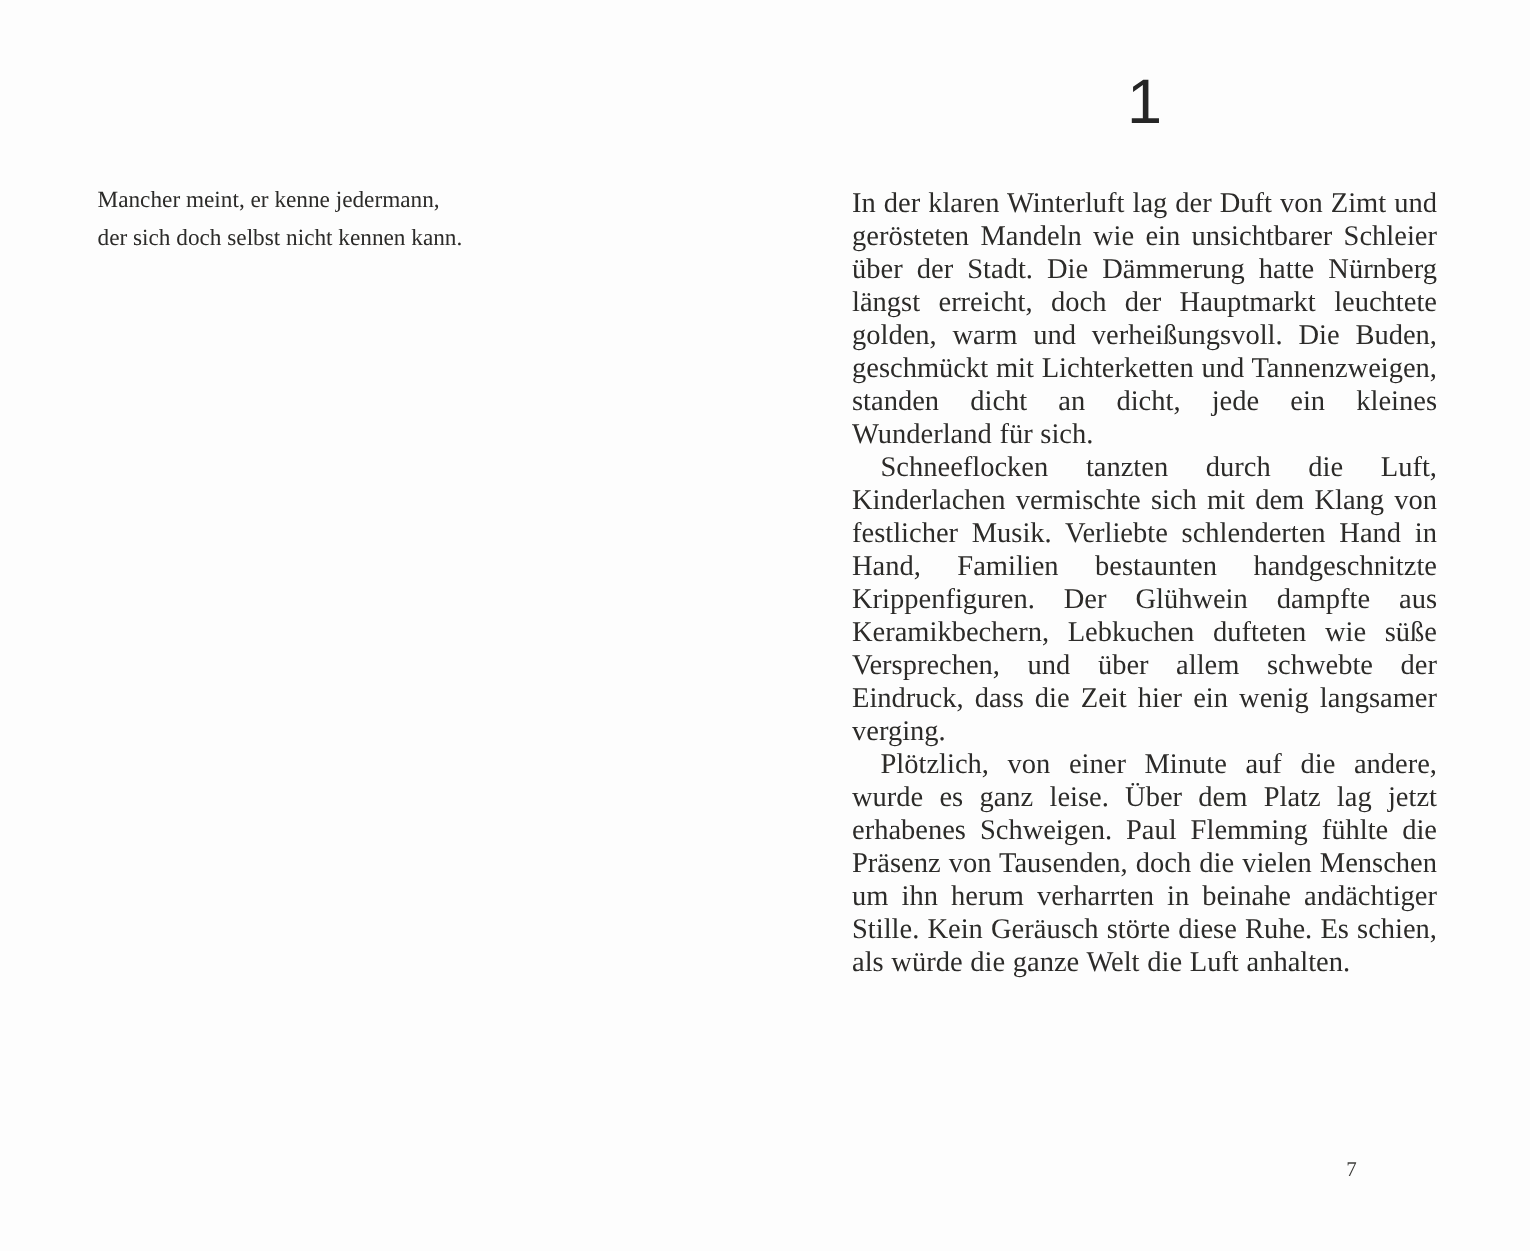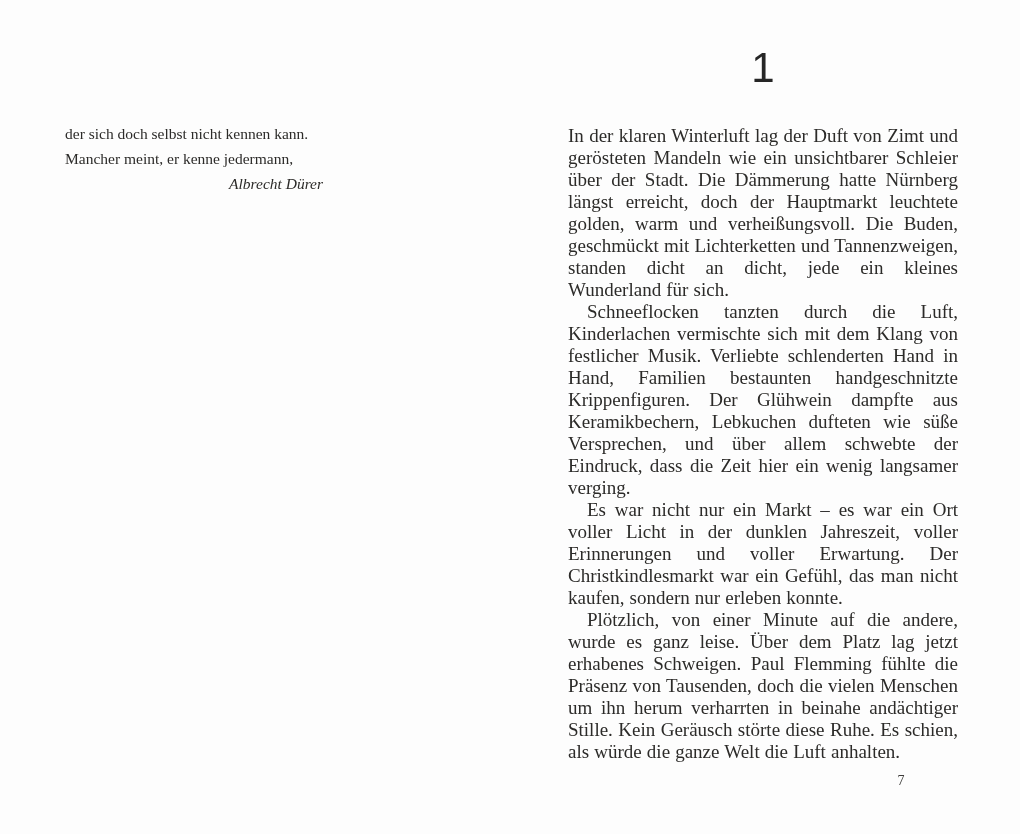--- a/index.html
+++ b/index.html
@@ -75,30 +75,28 @@
     color: #3d3c3a;
   }
 </style>
 </head>
 <body>
 
 <div class="spread">
 
   <div class="left-page">
     <div class="epigraph">
+      <p>Mancher meint, er kenne jedermann,</p>
       <p>der sich doch selbst nicht kennen kann.</p>
-      <p>Mancher meint, er kenne jedermann,</p>
-      <p class="attribution">Albrecht Dürer</p>
     </div>
   </div>
 
   <div class="right-page">
     <div class="chapter-number">1</div>
     <div class="body-text" lang="de">
         <p class="first">In der klaren Winterluft lag der Duft von Zimt und gerösteten Mandeln wie ein unsichtbarer Schleier über der Stadt. Die Dämmerung hatte Nürnberg längst erreicht, doch der Hauptmarkt leuchtete golden, warm und verheißungsvoll. Die Buden, geschmückt mit Lichterketten und Tannenzweigen, standen dicht an dicht, jede ein kleines Wunderland für sich.</p>
         <p>Schneeflocken tanzten durch die Luft, Kinderlachen vermischte sich mit dem Klang von festlicher Musik. Verliebte schlenderten Hand in Hand, Familien bestaunten handgeschnitzte Krippenfiguren. Der Glühwein dampfte aus Keramikbechern, Lebkuchen dufteten wie süße Versprechen, und über allem schwebte der Eindruck, dass die Zeit hier ein wenig langsamer verging.</p>
-        <p>Es war nicht nur ein Markt – es war ein Ort voller Licht in der dunklen Jahreszeit, voller Erinnerungen und voller Erwartung. Der Christkindlesmarkt war ein Gefühl, das man nicht kaufen, sondern nur erleben konnte.</p>
         <p>Plötzlich, von einer Minute auf die andere, wurde es ganz leise. Über dem Platz lag jetzt erhabenes Schweigen. Paul Flemming fühlte die Präsenz von Tausenden, doch die vielen Menschen um ihn herum verharrten in beinahe andächtiger Stille. Kein Geräusch störte diese Ruhe. Es schien, als würde die ganze Welt die Luft anhalten.</p>
       </div>
     <div class="page-number">7</div>
   </div>
 
 </div>
 
 </body></html>

